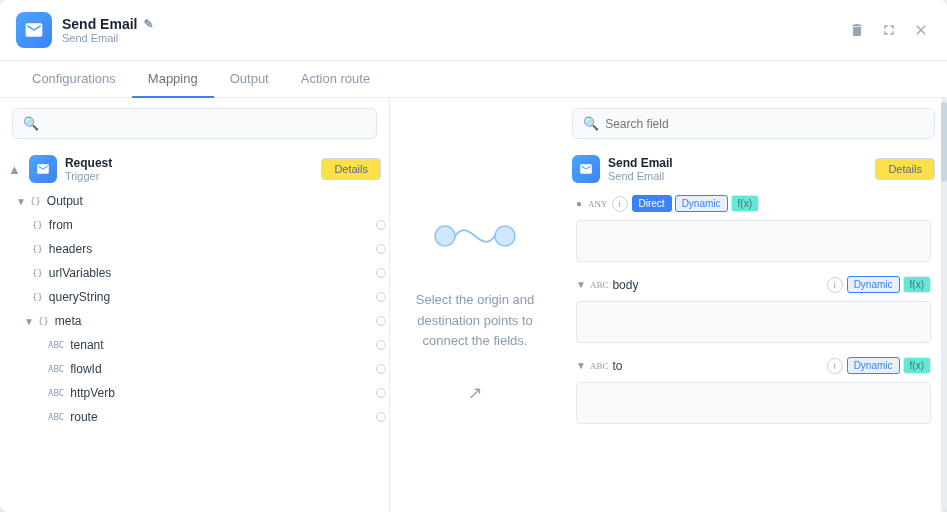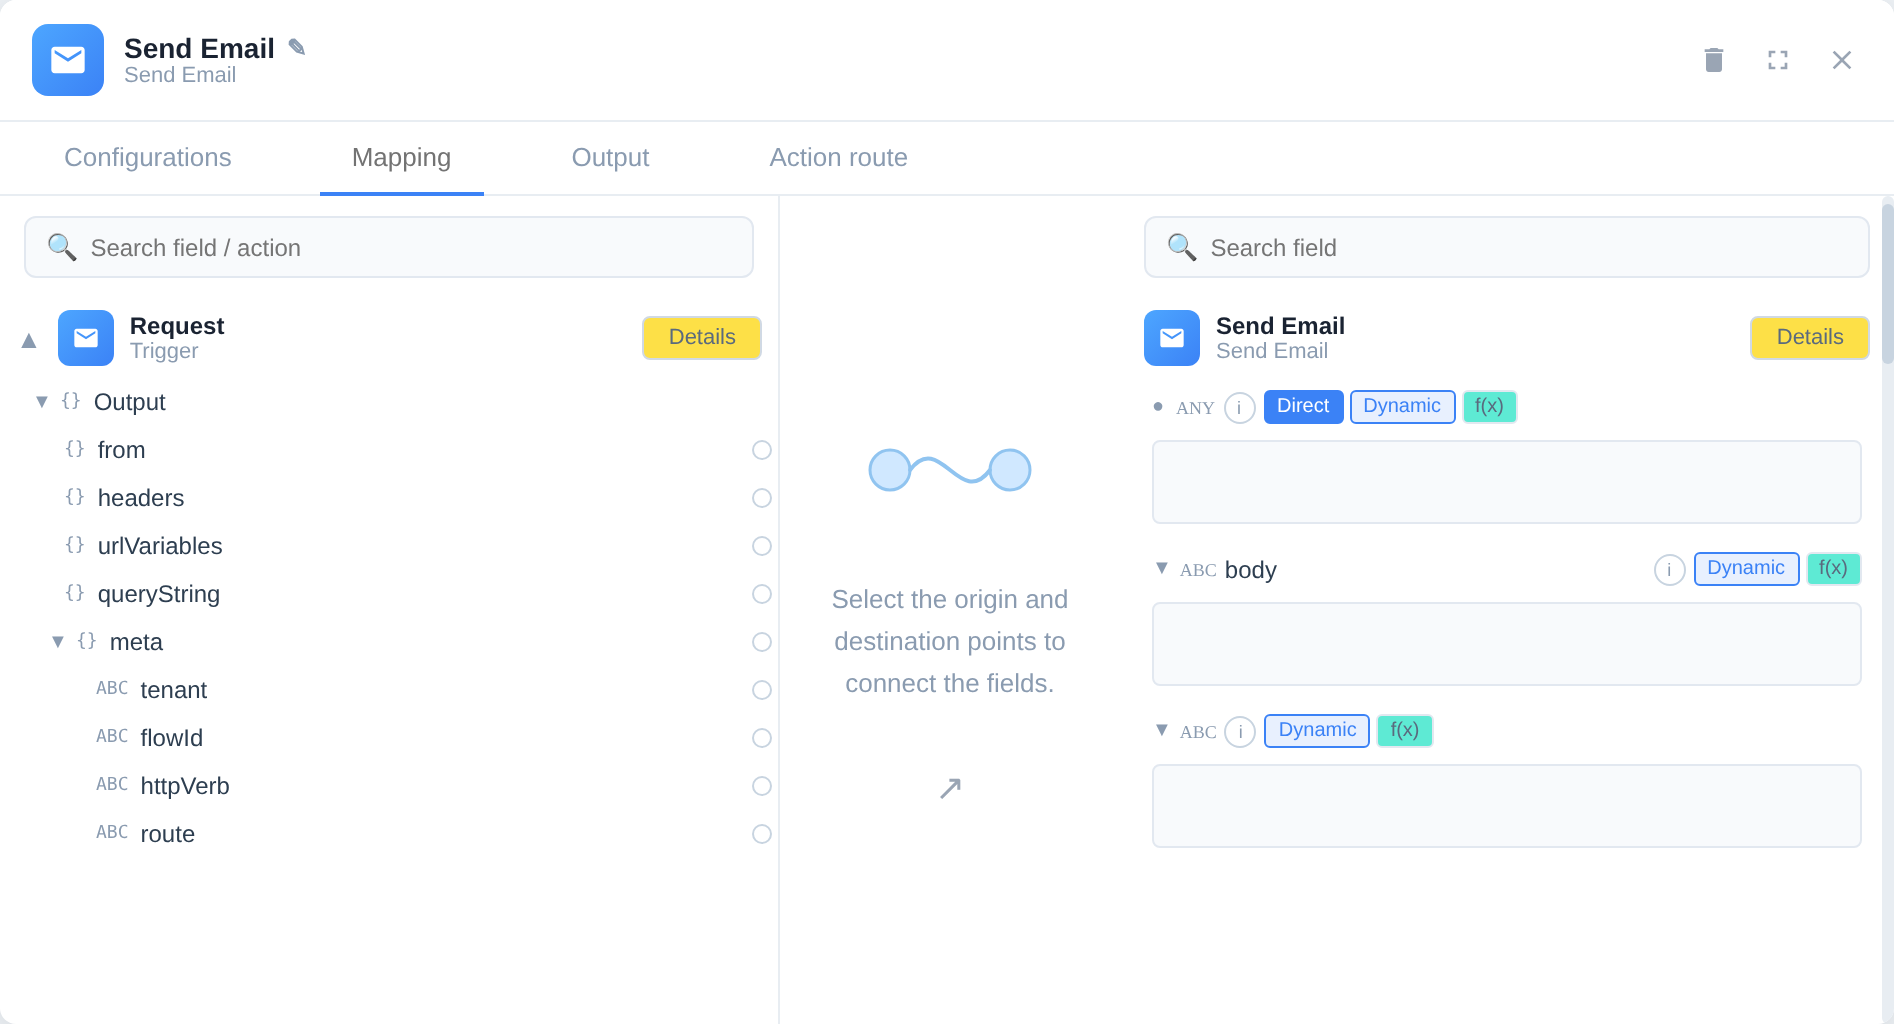--- a/index.html
+++ b/index.html
@@ -85,21 +85,20 @@
       align-items: center;
       justify-content: center;
       padding: 2px;
     }
     
     .tabs {
       display: flex;
       padding: 0 16px;
       border-bottom: 1px solid #e8edf2;
       background: #fff;
-      gap: 28px;
     }
     .tab {
       padding: 10px 16px;
       font-size: 13px;
       color: #8a9bb0;
       cursor: pointer;
       border-bottom: 2px solid transparent;
       margin-bottom: -1px;
     }
     .tab.active {
@@ -373,21 +372,20 @@
     <div class="tab">Output</div>
     <div class="tab">Action route</div>
   </div>
 
   <div class="main-content">
 
     <div class="left-panel">
 
       <div class="search-box">
         <span class="search-icon-small">🔍</span>
-        <input class="search-input" type="text" placeholder="Search field / action" style="">
       </div>
 
       <div class="trigger-row">
         <span style="color:#8a9bb0;font-size:13px;cursor:pointer;">▲</span>
         <div class="trigger-icon-box">
           <svg viewBox="0 0 24 24">
             <path d="M20 4H4c-1.1 0-2 .9-2 2v12c0 1.1.9 2 2 2h16c1.1 0 2-.9 2-2V6c0-1.1-.9-2-2-2zm0 4l-8 5-8-5V6l8 5 8-5v2z"></path>
           </svg>
         </div>
         <div>
@@ -512,20 +510,21 @@
               <button class="tag">f(x)</button>
             </div>
           </div>
           <div class="field-input-area"></div>
         </div>
 
         <div class="field-section">
           <div class="field-header">
             <span class="field-chevron">▼</span>
             <span class="field-type">ABC</span>
+            <span class="field-name">to</span>
             <div class="field-info">i</div>
             <div class="field-tags">
               <button class="tag active">Dynamic</button>
               <button class="tag">f(x)</button>
             </div>
           </div>
           <div class="field-input-area"></div>
         </div>
 
       </div>

